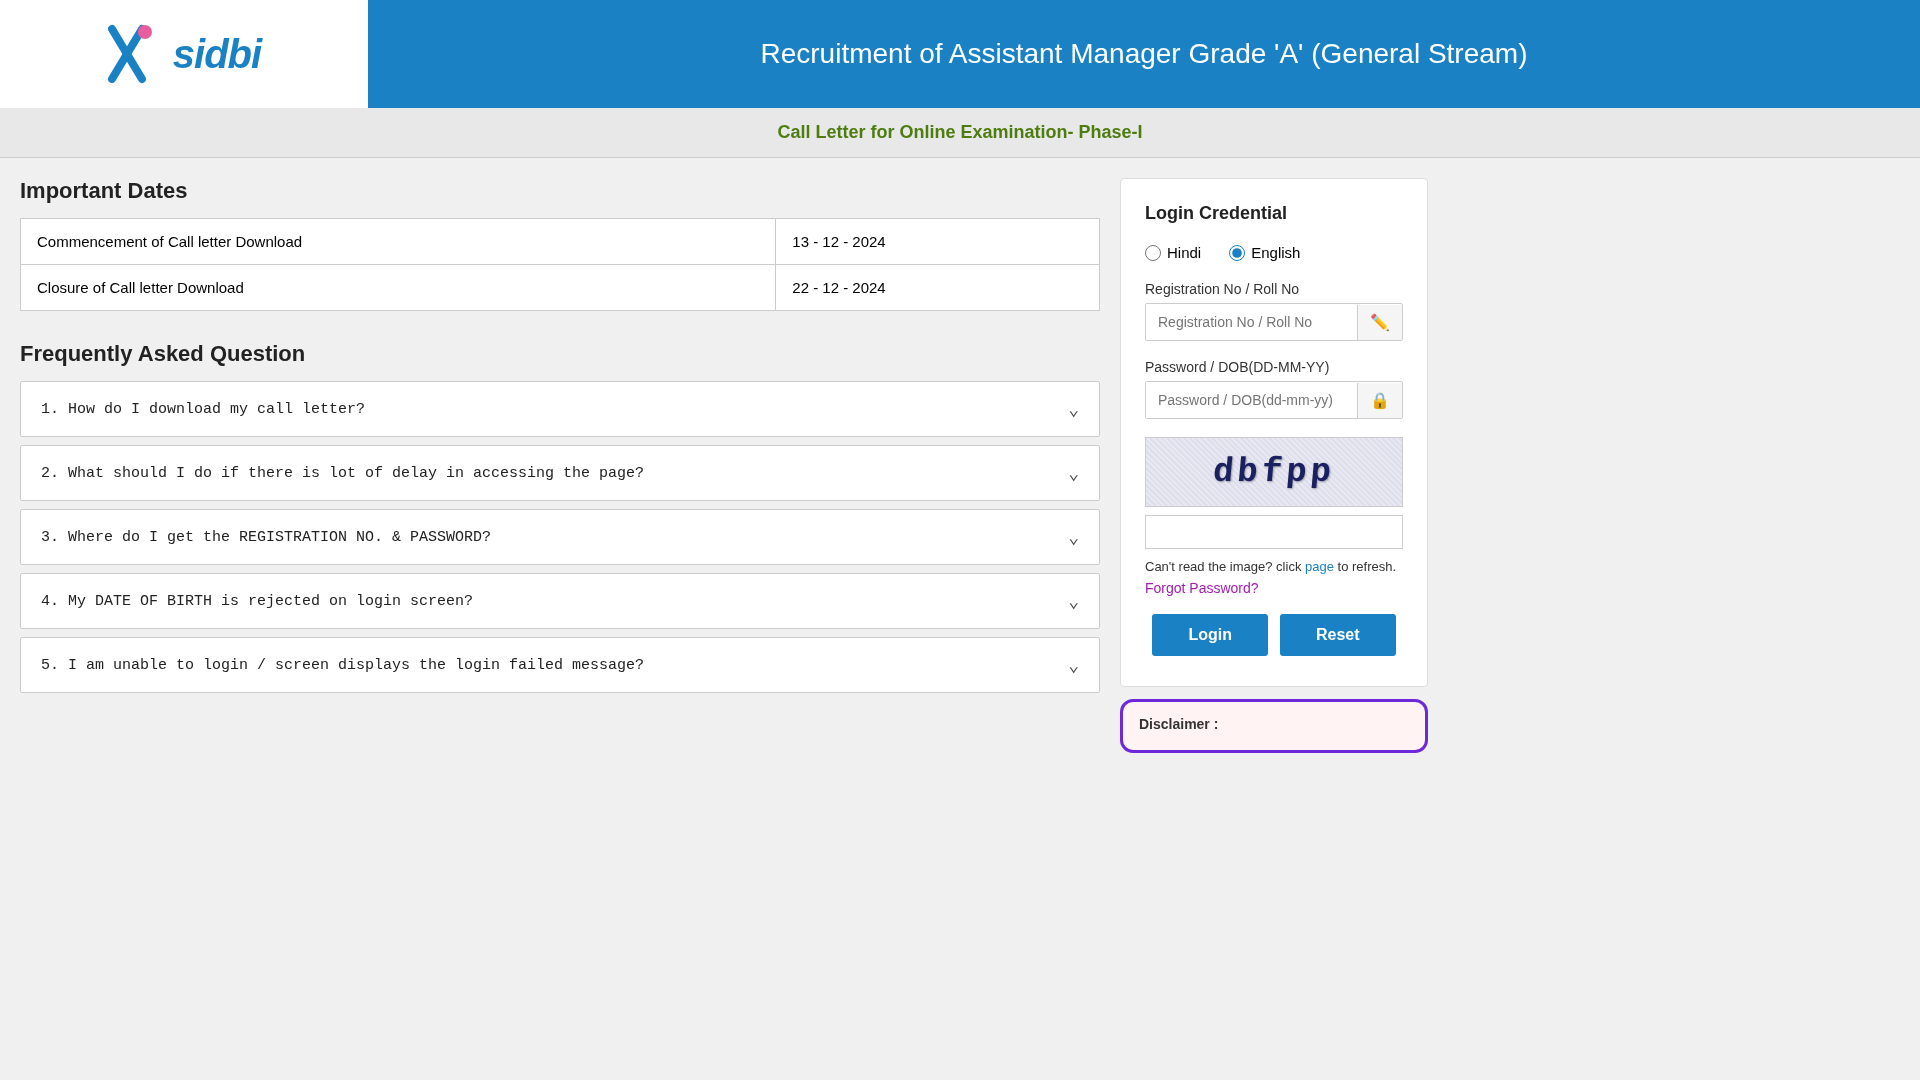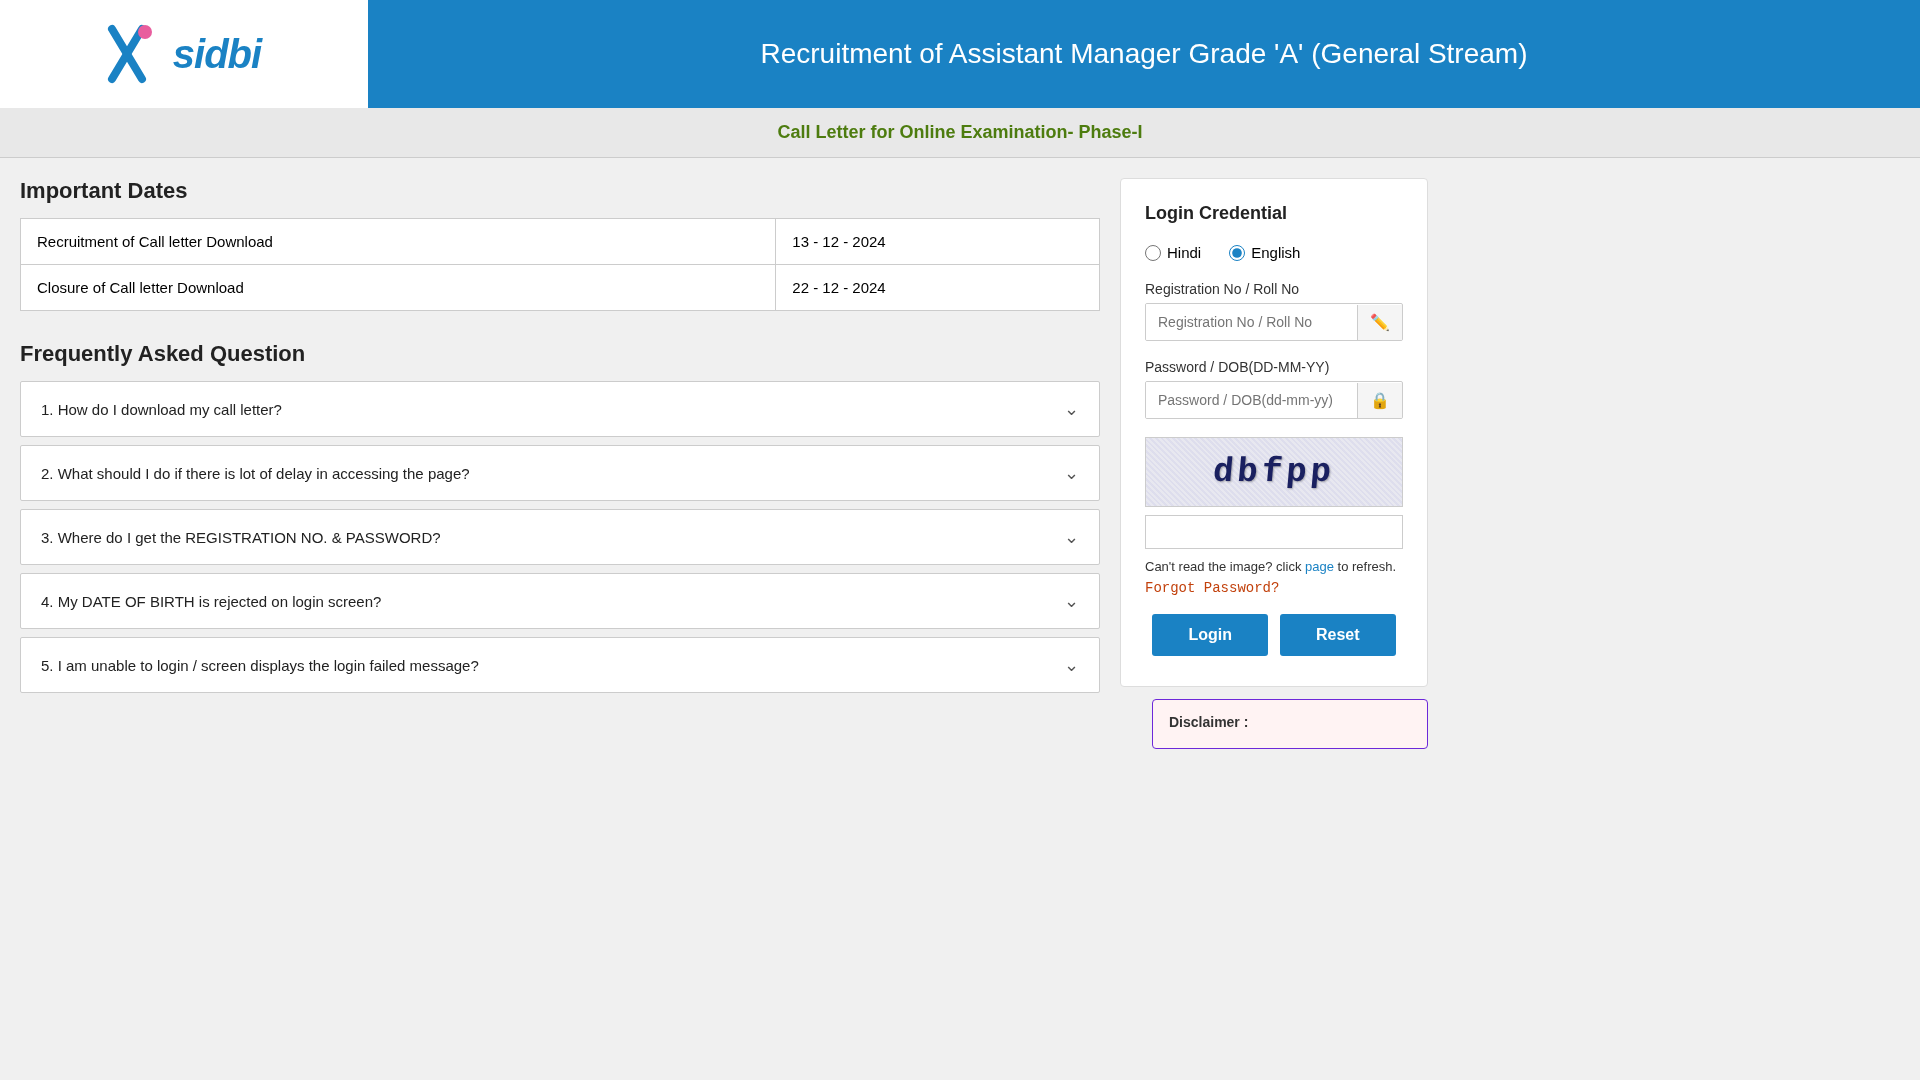--- a/index.html
+++ b/index.html
@@ -95,20 +95,21 @@
     .faq-item {
       border: 1px solid #ccc;
       border-radius: 2px;
       margin-bottom: 8px;
       background: #fff;
       display: flex;
       align-items: center;
       justify-content: space-between;
       padding: 16px 20px;
       cursor: pointer;
+      font-family: Liberation Mono, monospace;
     }
     .faq-question {
       font-size: 15px;
       color: #222;
     }
     .faq-chevron {
       font-size: 18px;
       color: #555;
     }
 
@@ -232,26 +233,25 @@
       font-size: 13px;
       color: #333;
       margin-bottom: 6px;
     }
     .captcha-refresh a {
       color: #1a82c4;
       text-decoration: none;
     }
 
     .forgot-password {
-      color: #c2410c;
+      color: #a21caf;
       font-size: 14px;
       text-decoration: none;
       display: block;
       margin-bottom: 18px;
-      font-family: Liberation Mono, monospace;
     }
 
     .login-buttons {
       display: flex;
       gap: 12px;
       justify-content: center;
       margin-bottom: 10px;
     }
     .btn-login {
       background: #1a82c4;
@@ -271,27 +271,26 @@
       font-size: 16px;
       border-radius: 3px;
       cursor: pointer;
       font-weight: bold;
       text-align: center;
     }
 
     
     .disclaimer-box {
       background: #fff3f3;
-      border: 1px solid #6d28d9;
-      border-radius: 4px;
+      border: 3px solid #6d28d9;
+      border-radius: 13px;
       padding: 14px 16px;
       margin-top: 12px;
       font-size: 13px;
       color: #333;
-      margin-left: 32px;
     }
     .disclaimer-title {
       font-weight: bold;
       font-size: 14px;
       margin-bottom: 4px;
     }
 
     
     .sidbi-logo {
       display: flex;
@@ -334,21 +333,21 @@
 </div>
 
 <div class="main-content">
 
   <div class="left-panel">
 
     <div class="section-title">Important Dates</div>
     <table class="dates-table">
       <tbody id="dates-tbody">
           <tr>
-            <td>Recruitment of Call letter Download</td>
+            <td>Commencement of Call letter Download</td>
             <td>13 - 12 - 2024</td>
           </tr>
           <tr>
             <td>Closure of Call letter Download</td>
             <td>22 - 12 - 2024</td>
           </tr>
         </tbody>
     </table>
 
     <div class="faq-title">Frequently Asked Question</div>

